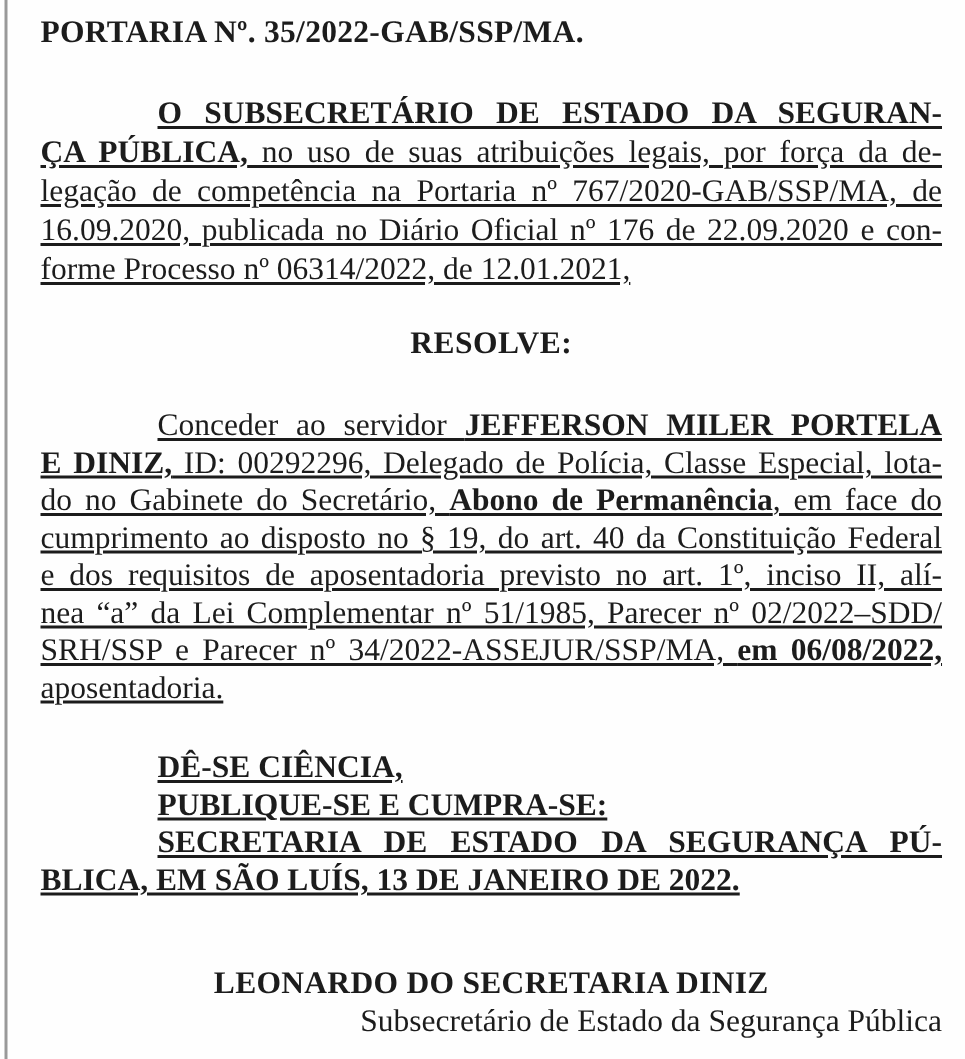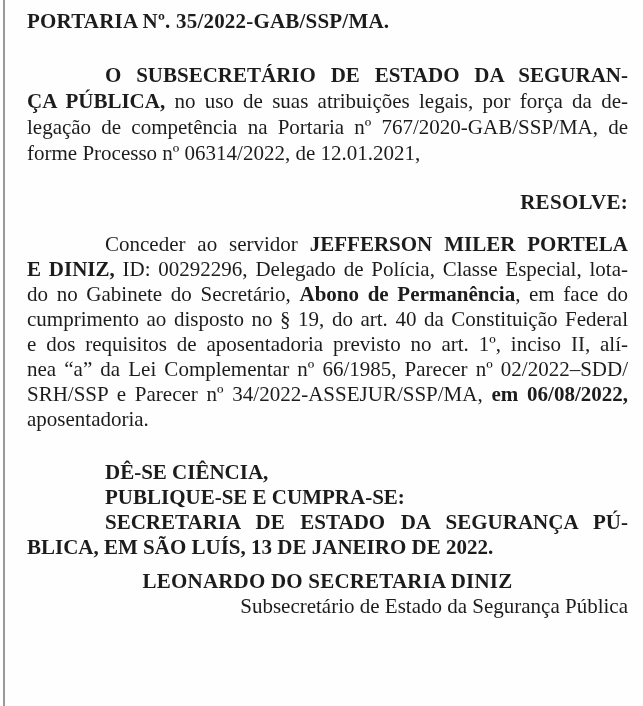--- a/index.html
+++ b/index.html
@@ -35,29 +35,29 @@
     top: 8px;
     width: 601px;
   }
   .b { font-weight: bold; }
   .title {
     line-height: 26px;
     margin: 0 0 28px 0;
     letter-spacing: 0.2px;
   }
   .para { margin: 0; }
-  .para .line { line-height: 25px; }
+  .para .line { line-height: 25px; text-decoration: underline; }
   .para.preamble .line { line-height: 26px; }
   .para.preamble  { margin-bottom: 23px; }
   .para.resolution { margin-bottom: 28px; }
-  .para.closing   { margin-bottom: 9px; }
+  .para.closing   { margin-bottom: 44px; }
   .resolve {
-    text-align: right;
+    text-align: center;
     line-height: 26px;
-    margin: 0 0 17px 0;
+    margin: 0 0 30px 0;
     letter-spacing: 0.3px;
   }
   .line.just {
     text-align: justify;
     text-align-last: justify;
     -moz-text-align-last: justify;
   }
   .line.ind { text-indent: 78px; }
   .sig-name {
     text-align: center;
@@ -73,30 +73,31 @@
 <body>
 
 <div class="sheet">
   <div class="left-rule"></div>
   <div class="content">
     <div class="title b">PORTARIA Nº. 35/2022-GAB/SSP/MA.</div>
     <div class="para preamble">
         <div class="line just ind"><span class="b">O SUBSECRETÁRIO DE ESTADO DA SEGURAN-</span></div>
         <div class="line just"><span class="b">ÇA PÚBLICA,</span><span> no uso de suas atribuições legais, por força da de-</span></div>
         <div class="line just"><span>legação de competência na Portaria nº 767/2020-GAB/SSP/MA, de</span></div>
+        <div class="line just"><span>16.09.2020, publicada no Diário Oficial nº 176 de 22.09.2020 e con-</span></div>
         <div class="line"><span>forme Processo nº 06314/2022, de 12.01.2021,</span></div>
       </div>
     <div class="resolve b">RESOLVE:</div>
     <div class="para resolution">
         <div class="line just ind"><span>Conceder ao servidor </span><span class="b">JEFFERSON MILER PORTELA</span></div>
         <div class="line just"><span class="b">E DINIZ,</span><span> ID: 00292296, Delegado de Polícia, Classe Especial, lota-</span></div>
         <div class="line just"><span>do no Gabinete do Secretário, </span><span class="b">Abono de Permanência</span><span>, em face do</span></div>
         <div class="line just"><span>cumprimento ao disposto no § 19, do art. 40 da Constituição Federal</span></div>
         <div class="line just"><span>e dos requisitos de aposentadoria previsto no art. 1º, inciso II, alí-</span></div>
-        <div class="line just"><span>nea “a” da Lei Complementar nº 66/1985, Parecer nº 02/2022–SDD/</span></div>
+        <div class="line just"><span>nea “a” da Lei Complementar nº 51/1985, Parecer nº 02/2022–SDD/</span></div>
         <div class="line just"><span>SRH/SSP e Parecer nº 34/2022-ASSEJUR/SSP/MA, </span><span class="b">em 06/08/2022,</span></div>
         <div class="line"><span>aposentadoria.</span></div>
       </div>
     <div class="para closing">
         <div class="line ind"><span class="b">DÊ-SE CIÊNCIA,</span></div>
         <div class="line ind"><span class="b">PUBLIQUE-SE E CUMPRA-SE:</span></div>
         <div class="line just ind"><span class="b">SECRETARIA DE ESTADO DA SEGURANÇA PÚ-</span></div>
         <div class="line"><span class="b">BLICA, EM SÃO LUÍS, 13 DE JANEIRO DE 2022.</span></div>
       </div>
     <div class="sig-name b">LEONARDO DO SECRETARIA DINIZ</div>

